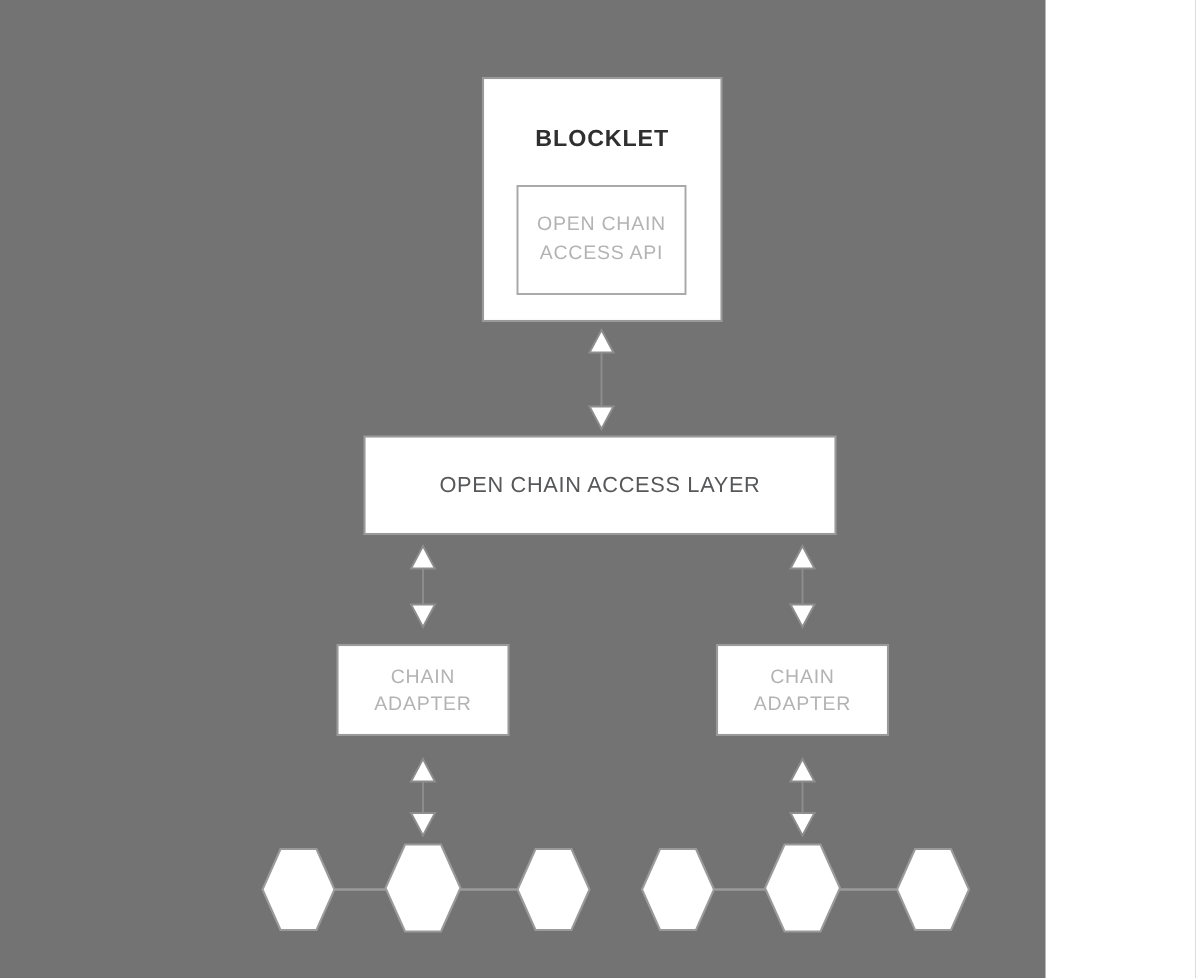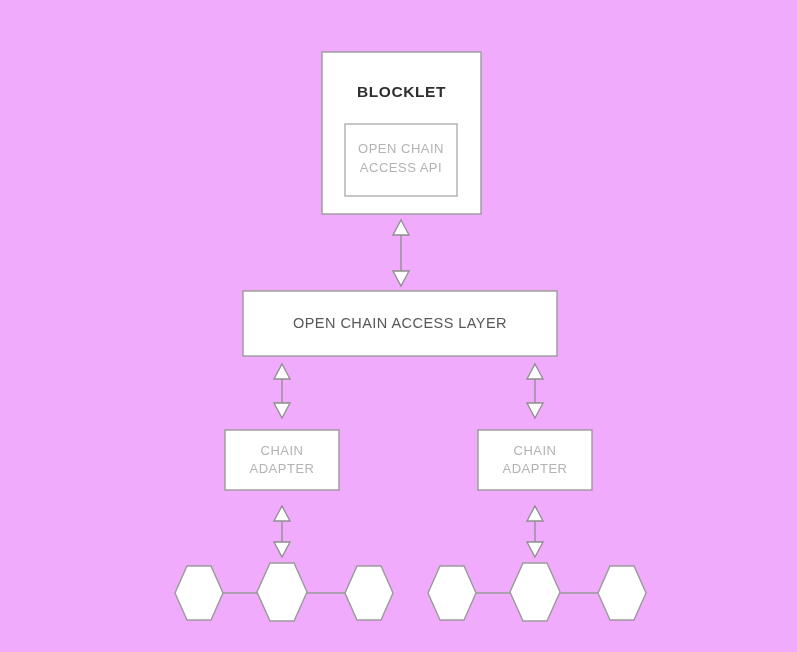--- a/index.html
+++ b/index.html
@@ -2,23 +2,23 @@
 <html><head>
 <meta charset="utf-8">
 <style>
   html, body {
     margin: 0;
     padding: 0;
     background: #ffffff;
   }
   #canvas {
     position: relative;
-    width: 797px;
+    width: 697px;
     height: 652px;
-    background: #f0abfc;
+    background: #737373;
     font-family: "Liberation Sans", sans-serif;
     overflow: hidden;
   }
   #diagram-svg {
     position: absolute;
     top: 0;
     left: 0;
     width: 797px;
     height: 652px;
   }

